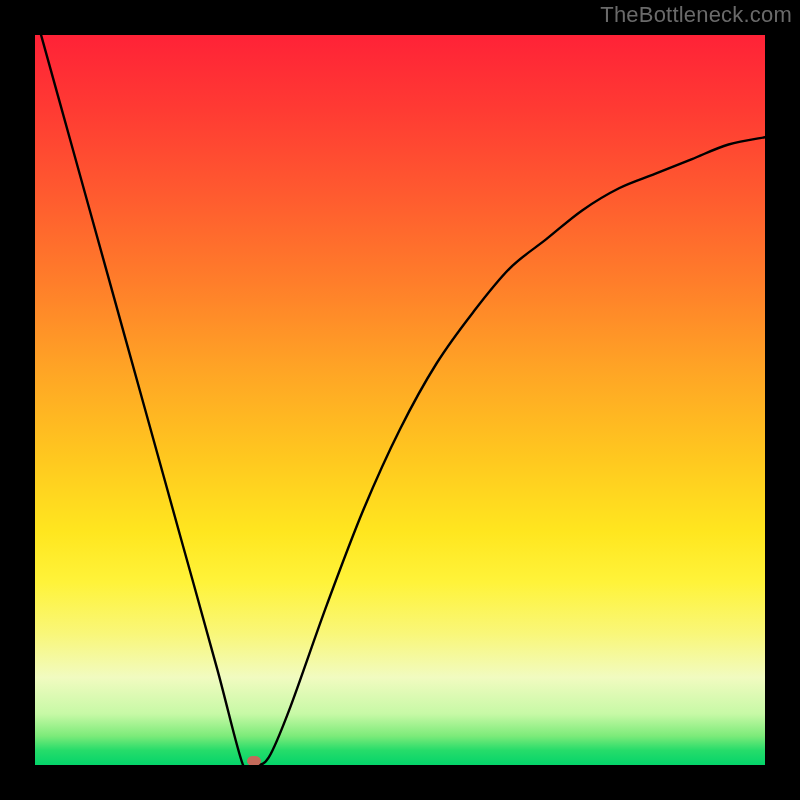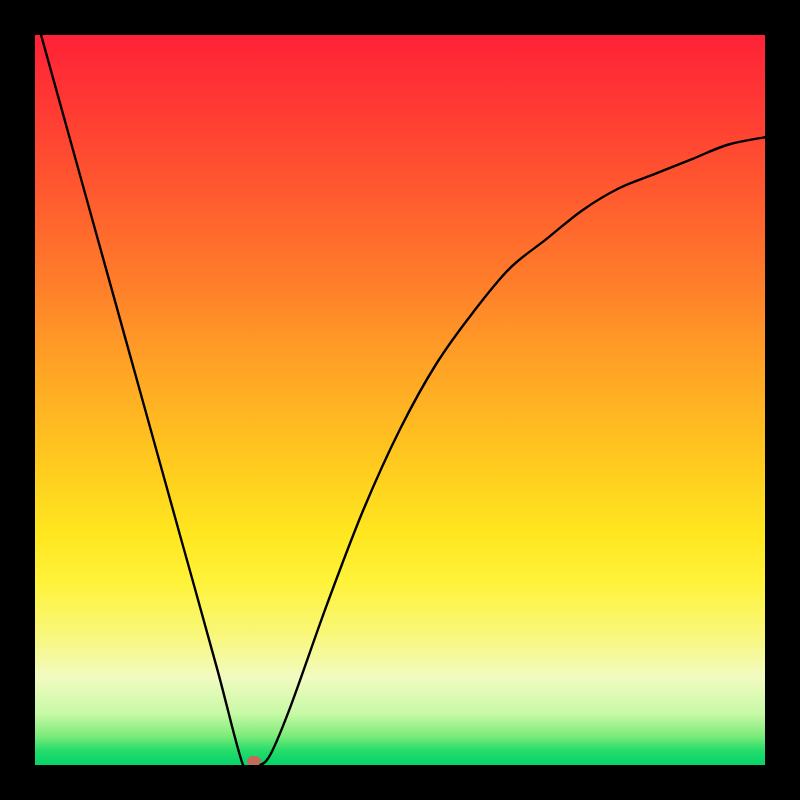--- a/index.html
+++ b/index.html
@@ -70,20 +70,21 @@
     background: #c46a5a;
     border-radius: 6px / 5px;
     transform: translate(-50%, -50%);
     z-index: 5;
   }
 </style>
 </head>
 <body>
 
 <div class="frame">
+  <div class="watermark">TheBottleneck.com</div>
 
   <div class="plot-area">
     <div class="gradient"></div>
 
     <svg class="curve" viewBox="0 0 730 730" preserveAspectRatio="none">
       <path d="M 0 -21.899999999999977 C 6.1 0.0, 24.3 65.7, 36.5 109.5 C 48.7 153.3, 60.8 197.1, 73.0 240.9 C 85.2 284.7, 97.3 328.5, 109.5 372.3 C 121.7 416.1, 133.8 459.9, 146.0 503.7 C 158.2 547.5, 172.2 597.4, 182.5 635.1 C 192.8 672.8, 202.0 714.2, 208.0 730.0 C 214.1 745.8, 214.7 731.2, 219.0 730.0 C 223.3 728.8, 227.5 732.4, 233.6 722.7 C 239.7 713.0, 245.8 697.2, 255.5 671.6 C 265.2 646.0, 279.8 602.3, 292.0 569.4 C 304.2 536.5, 316.3 503.7, 328.5 474.5 C 340.7 445.3, 352.8 418.5, 365.0 394.2 C 377.2 369.9, 389.3 348.0, 401.5 328.5 C 413.7 309.0, 425.8 293.2, 438.0 277.4 C 450.2 261.6, 462.3 245.8, 474.5 233.6 C 486.7 221.4, 498.8 214.1, 511.0 204.4 C 523.2 194.7, 535.3 183.7, 547.5 175.2 C 559.7 166.7, 571.8 159.4, 584.0 153.3 C 596.2 147.2, 608.3 143.6, 620.5 138.7 C 632.7 133.8, 644.8 129.0, 657.0 124.1 C 669.2 119.2, 681.3 113.1, 693.5 109.5 C 705.7 105.9, 723.9 103.4, 730.0 102.2" fill="none" stroke="#000" stroke-width="2.4" stroke-linecap="round"></path>
     </svg>
 
     <div class="marker" style="left: 219px; top: 726.35px;"></div>
   </div>

